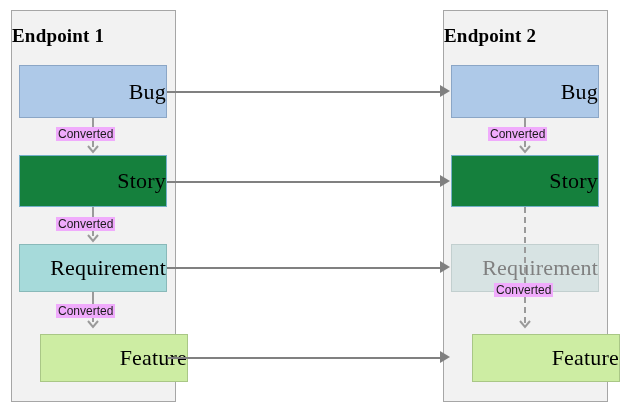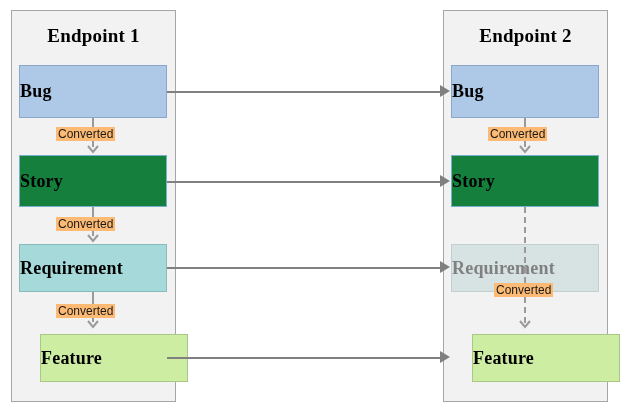--- a/index.html
+++ b/index.html
@@ -21,39 +21,39 @@
     position: absolute;
     background: #f2f2f2;
     border: 1px solid #a6a6a6;
     box-sizing: border-box;
   }
   .panel-title {
     position: absolute;
     left: 0;
     right: 0;
     top: 14px;
-    text-align: center;
+    text-align: left;
     font-family: "Liberation Serif", serif;
     font-weight: bold;
     font-size: 19px;
     color: #000000;
     letter-spacing: 0.2px;
   }
 
   
   .node {
     position: absolute;
     box-sizing: border-box;
     border: 1px solid #9a9a9a;
     display: flex;
     align-items: center;
-    justify-content: flex-start;
+    justify-content: flex-end;
     font-family: "Liberation Serif", serif;
-    font-weight: bold;
-    font-size: 18px;
+    font-weight: normal;
+    font-size: 22px;
     color: #000000;
     letter-spacing: 0.2px;
   }
   .node.bug      { background: #aec9e8; border-color: #8ba6c6; }
   .node.story    { background: #15803d; border-color: #74b0c9; }
   .node.req      { background: #a6dada; border-color: #89b9b9; }
   .node.feature  { background: #cdeda3; border-color: #a9c786; margin-left: 21px; }
   .node.disabled {
     background: #d7e3e3;
     border-color: #c2cfcf;
@@ -84,21 +84,21 @@
   .harrow {
     position: absolute;
     width: 11px;
     height: 12px;
   }
   .harrow svg { display: block; }
 
   
   .edge-label {
     position: absolute;
-    background: #fdba74;
+    background: #f0abfc;
     font-family: "Liberation Sans", sans-serif;
     font-size: 12px;
     color: #1a1a1a;
     line-height: 14px;
     padding: 0 2px;
     white-space: nowrap;
   }
 </style>
 </head>
 <body>

